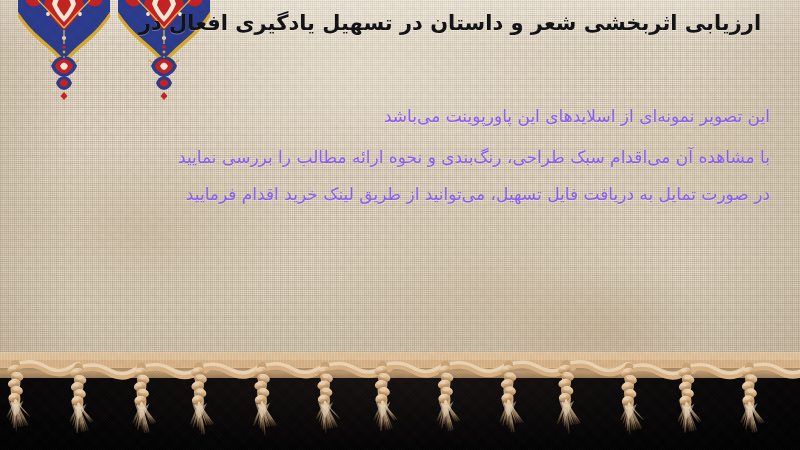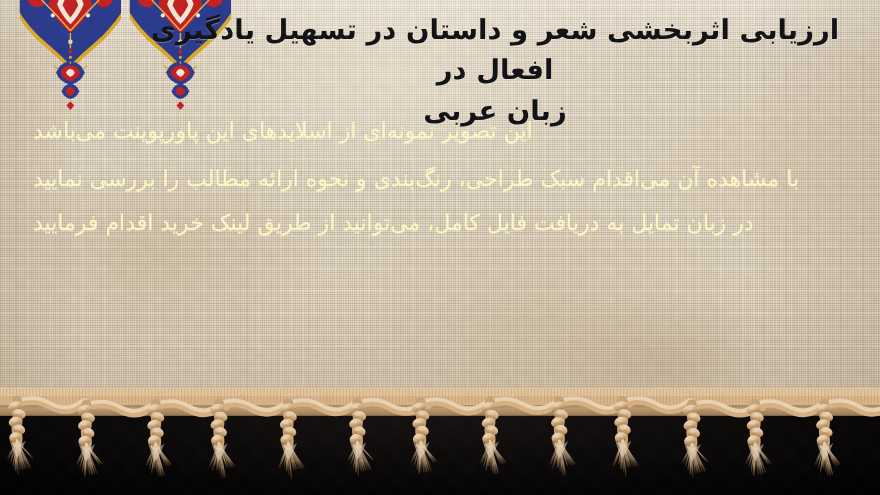--- a/index.html
+++ b/index.html
@@ -76,36 +76,36 @@
   
   .title {
     position: absolute;
     left: 120px;
     top: 8px;
     width: 660px;
     text-align: center;
     direction: rtl;
     color: #111014;
     font-weight: bold;
-    font-size: 25px;
+    font-size: 21px;
     line-height: 1.48;
     letter-spacing: 0.1px;
     text-shadow: 0 1px 0 rgba(255,250,240,0.30);
   }
 
   
   .body-block {
     position: absolute;
     left: 30px;
     top: 108px;
     width: 740px;
-    text-align: left;
+    text-align: right;
     direction: rtl;
-    color: #fef9c3;
-    font-size: 20px;
+    color: #8b5cf6;
+    font-size: 17px;
     line-height: 1.0;
   }
   .body-line {
     display: block;
     white-space: nowrap;
     text-shadow: 0 1px 0 rgba(255,250,240,0.26);
   }
   .body-line.l1 { margin-bottom: 24px; }
   .body-line.l2 { margin-bottom: 20px; }
   .body-line.l3 { margin-bottom: 0; }
@@ -274,27 +274,26 @@
         </g>
         <path d="M 46 92 L 49.5 96 L 46 100 L 42.5 96 Z" fill="#c42020"></path>
         <line x1="46" y1="56" x2="46" y2="58" stroke="#d9a82a" stroke-width="1.2"></line>
       </g>
     </svg>
   </div>
 
   <div class="title">
     <span>ارزیابی اثربخشی شعر و داستان در تسهیل یادگیری افعال در</span>
     <br>
-    <span>زبان عربی</span>
   </div>
 
   <div class="body-block">
     <span class="body-line l1">این تصویر نمونه‌ای از اسلایدهای این پاورپوینت می‌باشد</span>
     <span class="body-line l2">با مشاهده آن می‌اقدام سبک طراحی، رنگ‌بندی و نحوه ارائه مطالب را بررسی نمایید</span>
-    <span class="body-line l3">در زبان تمایل به دریافت فایل کامل، می‌توانید از طریق لینک خرید اقدام فرمایید</span>
+    <span class="body-line l3">در صورت تمایل به دریافت فایل تسهیل، می‌توانید از طریق لینک خرید اقدام فرمایید</span>
   </div>
 
   <div class="black-field"></div>
   <div class="fringe-band"></div>
 
   <div class="fringe-layer">
     <svg width="800" height="98" viewBox="0 0 800 98" xmlns="http://www.w3.org/2000/svg">
       <defs>
         <linearGradient id="knotG" x1="0" y1="0" x2="0" y2="1">
           <stop offset="0%" stop-color="#f0dcc0"></stop>

